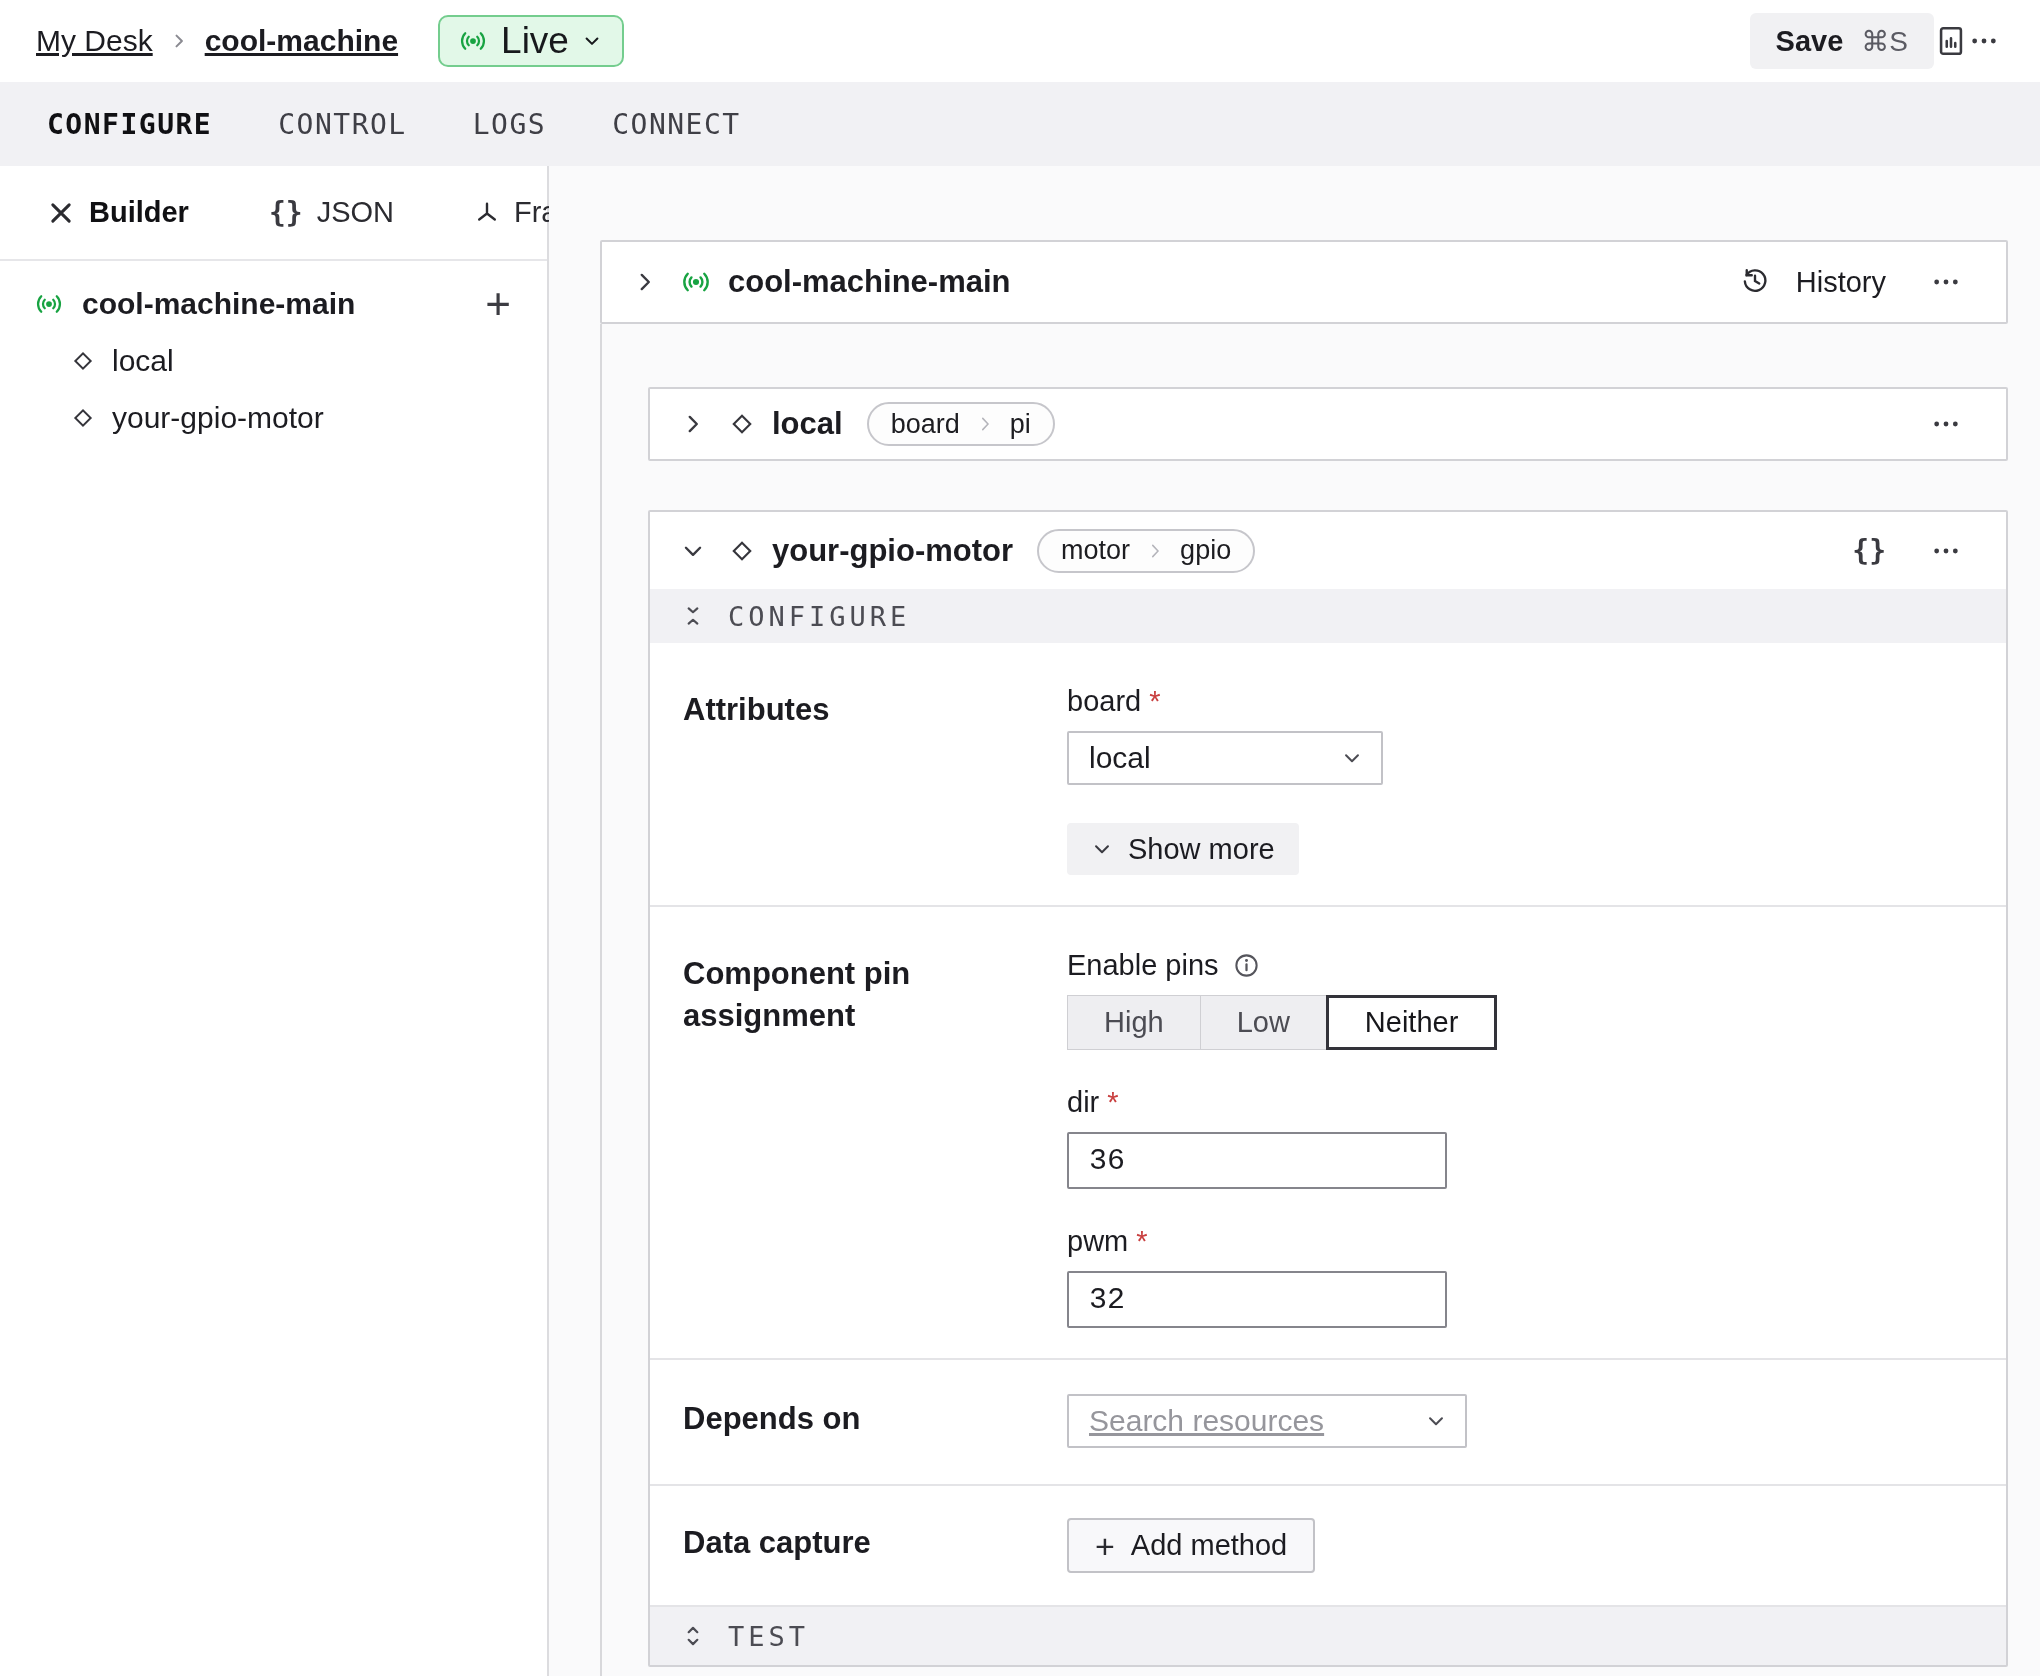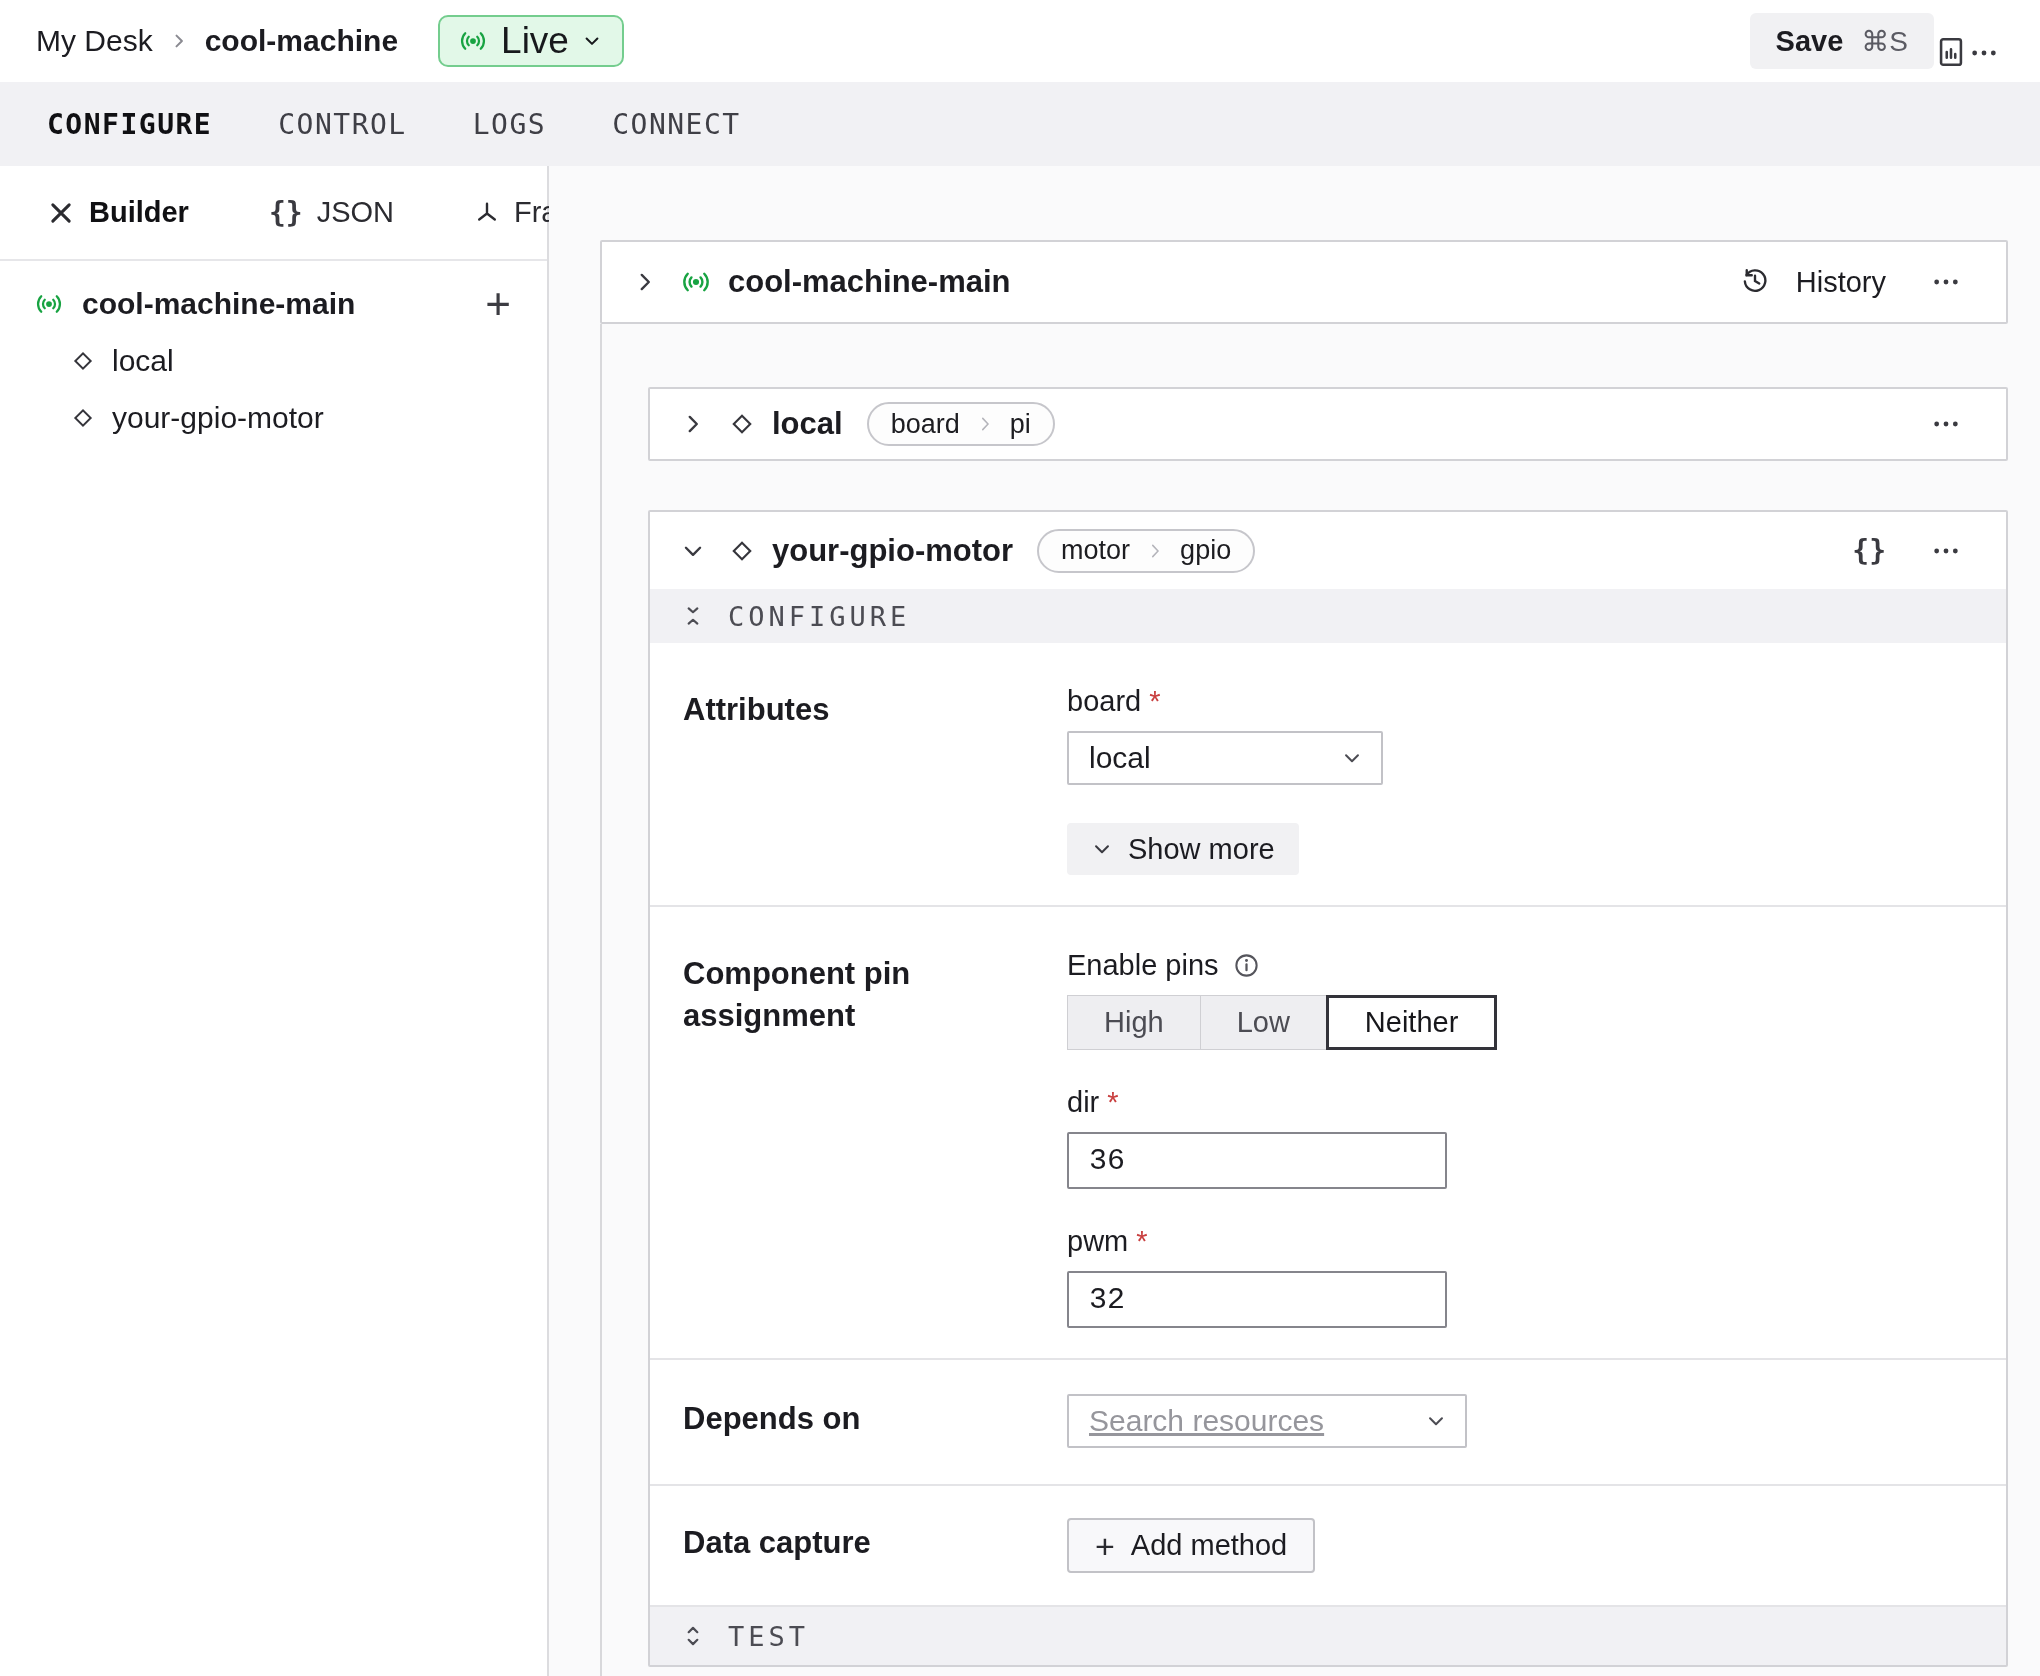--- a/index.html
+++ b/index.html
@@ -8,31 +8,31 @@
     font-family:"Liberation Sans", sans-serif;
     color:#1c1c21;
     background:#ffffff;
     overflow:hidden;
     font-size:30px;
   }
   svg { display:block; }
 
   
   .topbar { height:82px; display:flex; align-items:center; padding:0 40px 0 36px; background:#fff; }
-  .breadcrumb { display:flex; align-items:center; gap:16px; font-size:30px; }
+  .breadcrumb { display:flex; align-items:center; gap:16px; font-size:30px;text-decoration:underline; }
   .crumb { color:#1c1c21; }
   .crumb.current { font-weight:bold; }
   .crumb-sep { color:#8a8a91; display:flex; }
   .live-badge {
     margin-left:40px; height:52px; display:flex; align-items:center; gap:13px;
     padding:0 20px 0 18px; border:2px solid #74cd8e; background:#e2f8e8;
     border-radius:10px; cursor:pointer; font-size:37px; color:#17191c;
   }
   .live-icon { color:#18a342; display:flex; }
-  .topbar-right { margin-left:auto; display:flex; align-items:flex-end; }
+  .topbar-right { margin-left:auto; display:flex; align-items:center; }
   .save-btn {
     height:56px; display:flex; align-items:center; gap:18px; padding:0 26px;
     background:#f1f1f3; border:none; border-radius:6px; font-family:inherit;
     font-size:29px; font-weight:bold; color:#1c1c21; cursor:pointer;
   }
   .save-btn .shortcut { font-weight:normal; color:#5b5b63; font-size:28px; }
   .icon-btn { color:#3a3a40; display:flex; cursor:pointer; }
 
   
   .tabbar {

